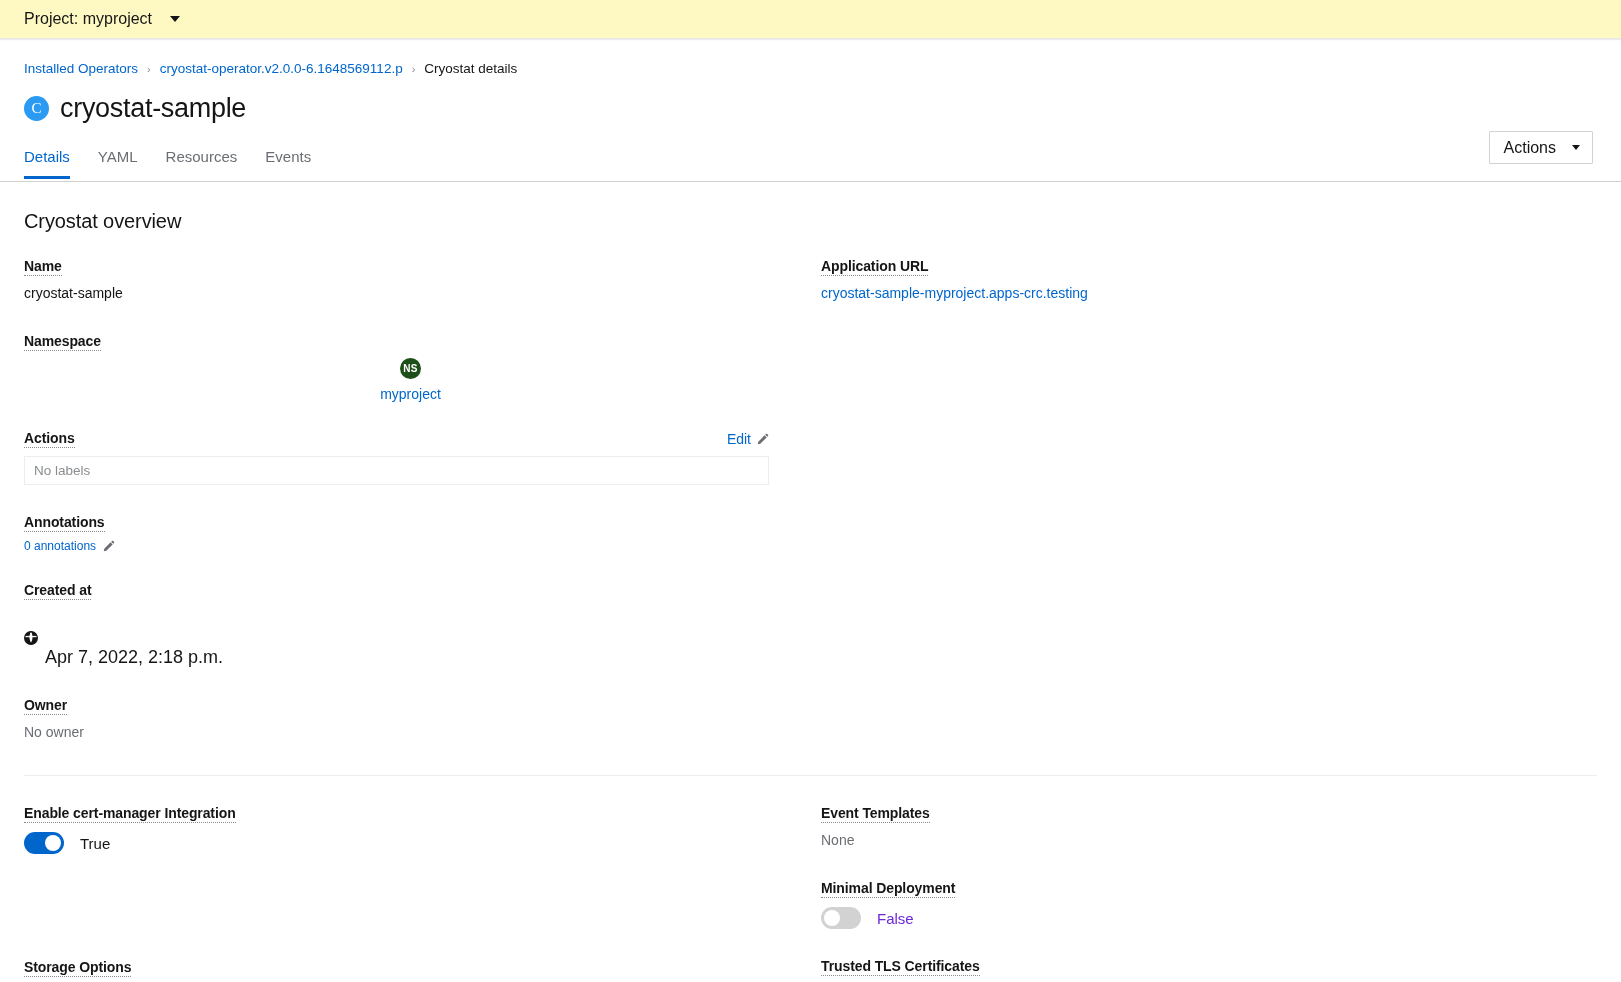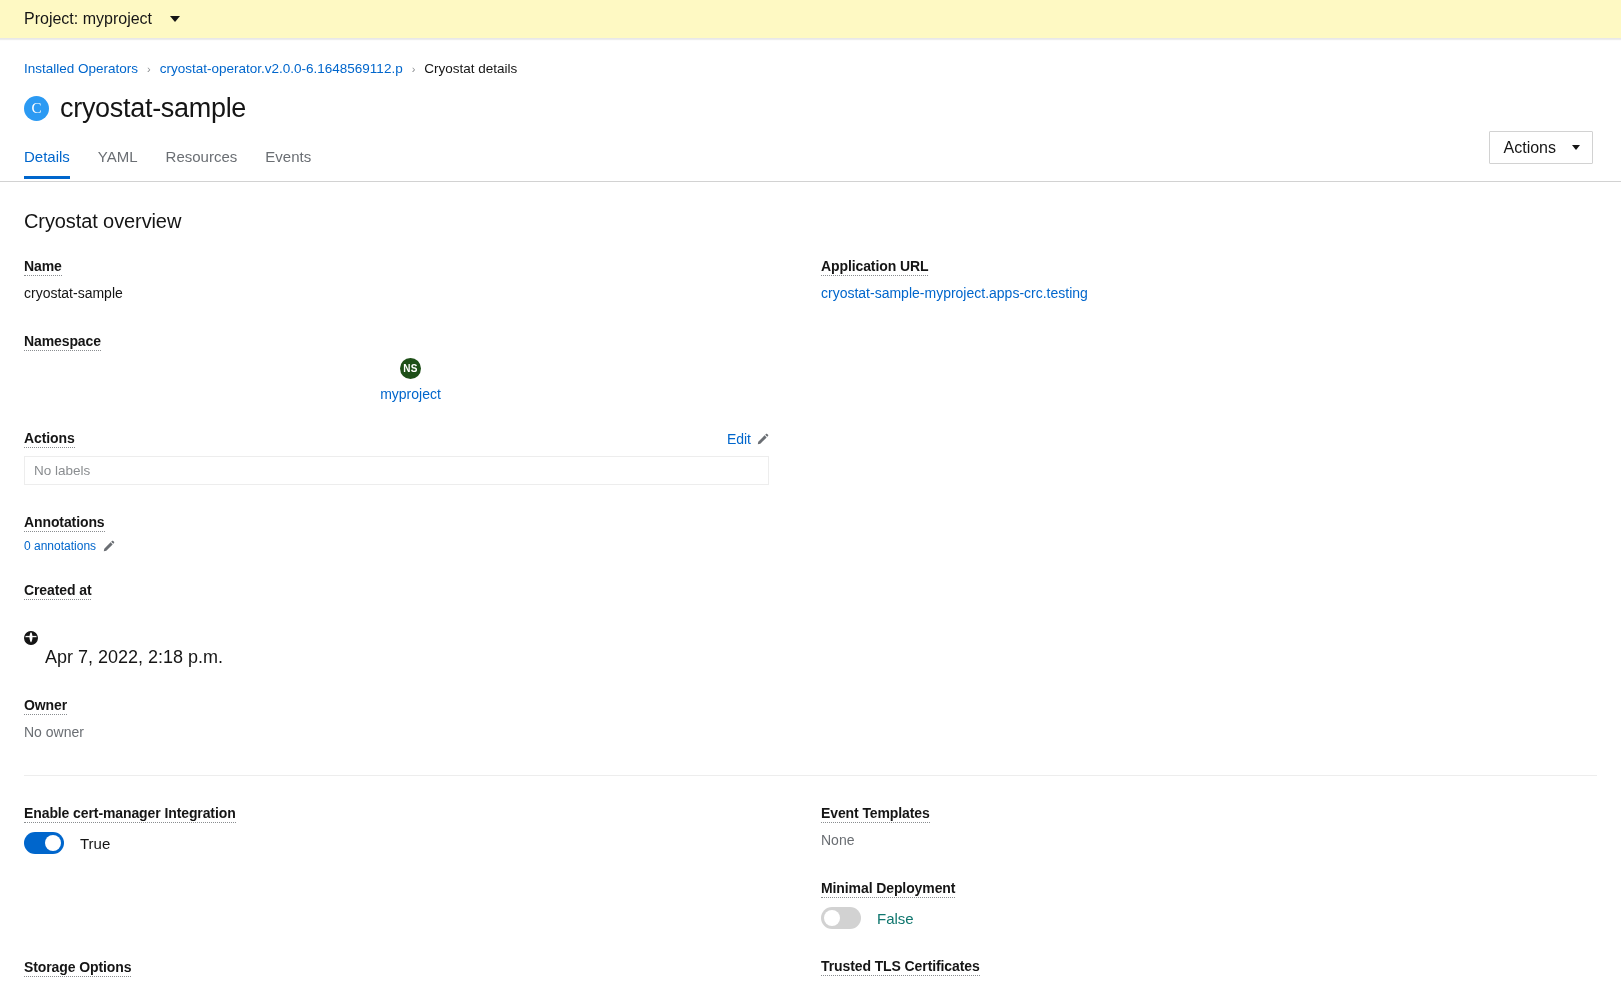--- a/index.html
+++ b/index.html
@@ -252,21 +252,21 @@
   .toggle.on { background: #06c; }
   .toggle .knob {
     position: absolute;
     top: 3px; left: 3px;
     width: 16px; height: 16px;
     border-radius: 50%;
     background: #fff;
   }
   .toggle.on .knob { left: 21px; }
   .toggle-label { font-size: 15px; font-weight: 400; color: #151515; }
-  .toggle-label.off { color: #0f766e; text-align: center; }
+  .toggle-label.off { color: #6d28d9; text-align: center; }
 
   
   .card {
     width: 745px;
     border: 1px solid #ededed;
     background: #fff;
     margin-top: 9px;
     padding: 19px 0 0 16px;
     min-height: 82px;
   }

